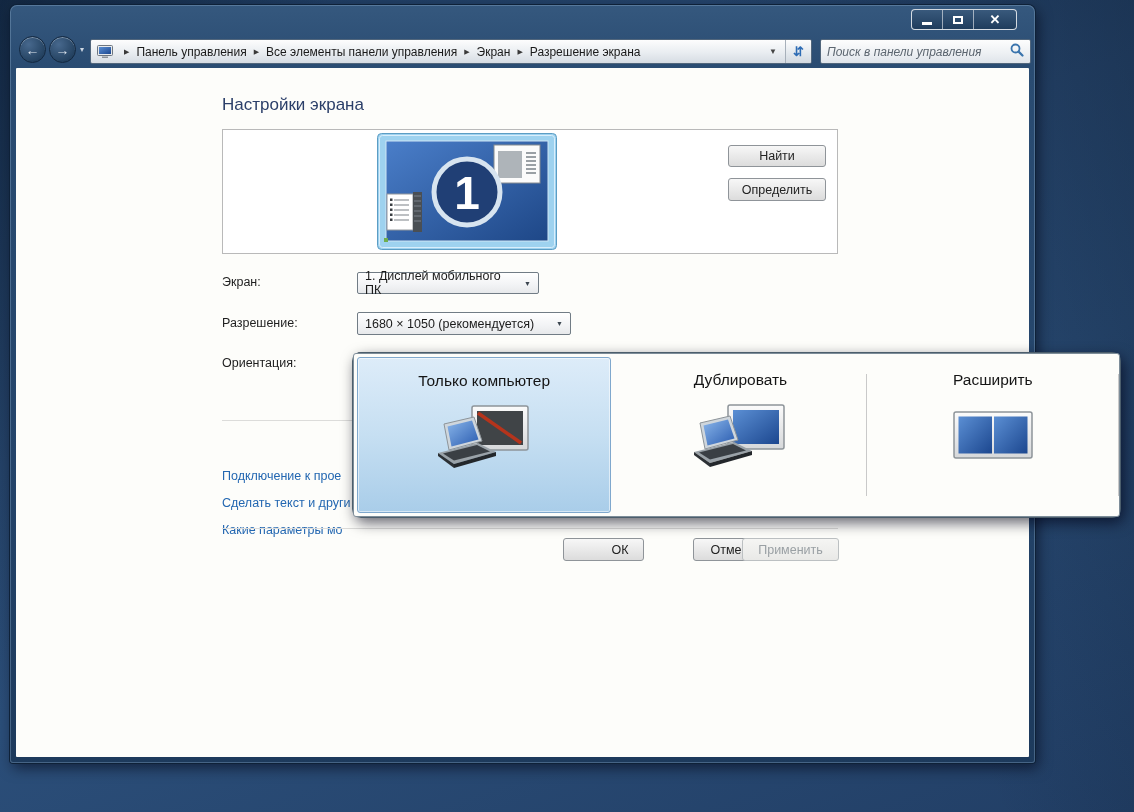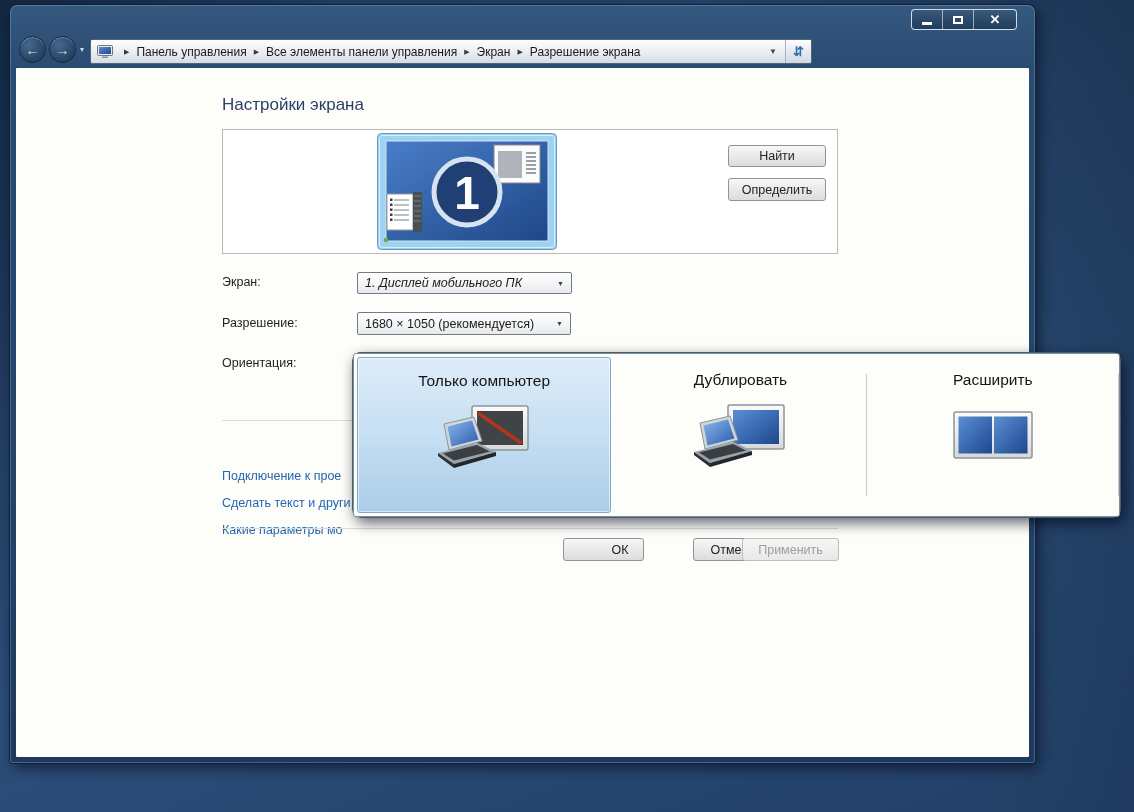--- a/index.html
+++ b/index.html
@@ -212,20 +212,29 @@
         <span class="crumb">Все элементы панели управления</span>
         <span class="crumb-sep">▶</span>
         <span class="crumb">Экран</span>
         <span class="crumb-sep">▶</span>
         <span class="crumb">Разрешение экрана</span>
         <span class="addr-spacer"></span>
         <button class="addr-caret">▼</button>
         <button class="refresh-btn">⇵</button>
       </div>
 
+      <div class="searchbox">
+        <input type="text" placeholder="Поиск в панели управления" style="">
+        <span>
+          <svg width="14" height="14" viewBox="0 0 14 14">
+            <circle cx="5.5" cy="5.5" r="4" fill="none" stroke="#3a74ad" stroke-width="1.8"></circle>
+            <line x1="8.6" y1="8.6" x2="12.5" y2="12.5" stroke="#3a74ad" stroke-width="2.2" stroke-linecap="round"></line>
+          </svg>
+        </span>
+      </div>
     </div>
 
     <div class="client">
 
       <div class="page-title">Настройки экрана</div>
 
       <div class="preview-box">
         <svg class="monitor-preview" width="182" height="121" viewBox="0 0 182 121">
           <rect x="1.5" y="1.5" width="179" height="116" rx="4" fill="#9ed2ef" stroke="#5c9dc4"></rect>
           <rect x="3.5" y="3.5" width="175" height="112" rx="3" fill="none" stroke="#d9eefb"></rect>
@@ -265,21 +274,21 @@
 
           <circle cx="91" cy="60" r="33" fill="#203f75" stroke="#d7e4f0" stroke-width="5"></circle>
           <text x="91" y="77" text-anchor="middle" fill="#ffffff" font-size="46" font-weight="bold" font-family="Liberation Sans, sans-serif">1</text>
           <rect x="8" y="106" width="4" height="4" fill="#6fae4e"></rect>
         </svg>
         <button class="btn find-btn">Найти</button>
         <button class="btn identify-btn">Определить</button>
       </div>
 
       <span class="field-label" style="top:207px">Экран:</span>
-      <div class="select-box" style="top:204px; width:215px;font-style:italic;">
+      <div class="select-box" style="top:204px; width:182px;">
         <span>1. Дисплей мобильного ПК</span>
         <span class="select-arrow">▼</span>
       </div>
 
       <span class="field-label" style="top:248px">Разрешение:</span>
       <div class="select-box" style="top:244px; width:214px; height:23px;">
         <span>1680 × 1050 (рекомендуется)</span>
         <span class="select-arrow">▼</span>
       </div>
 

